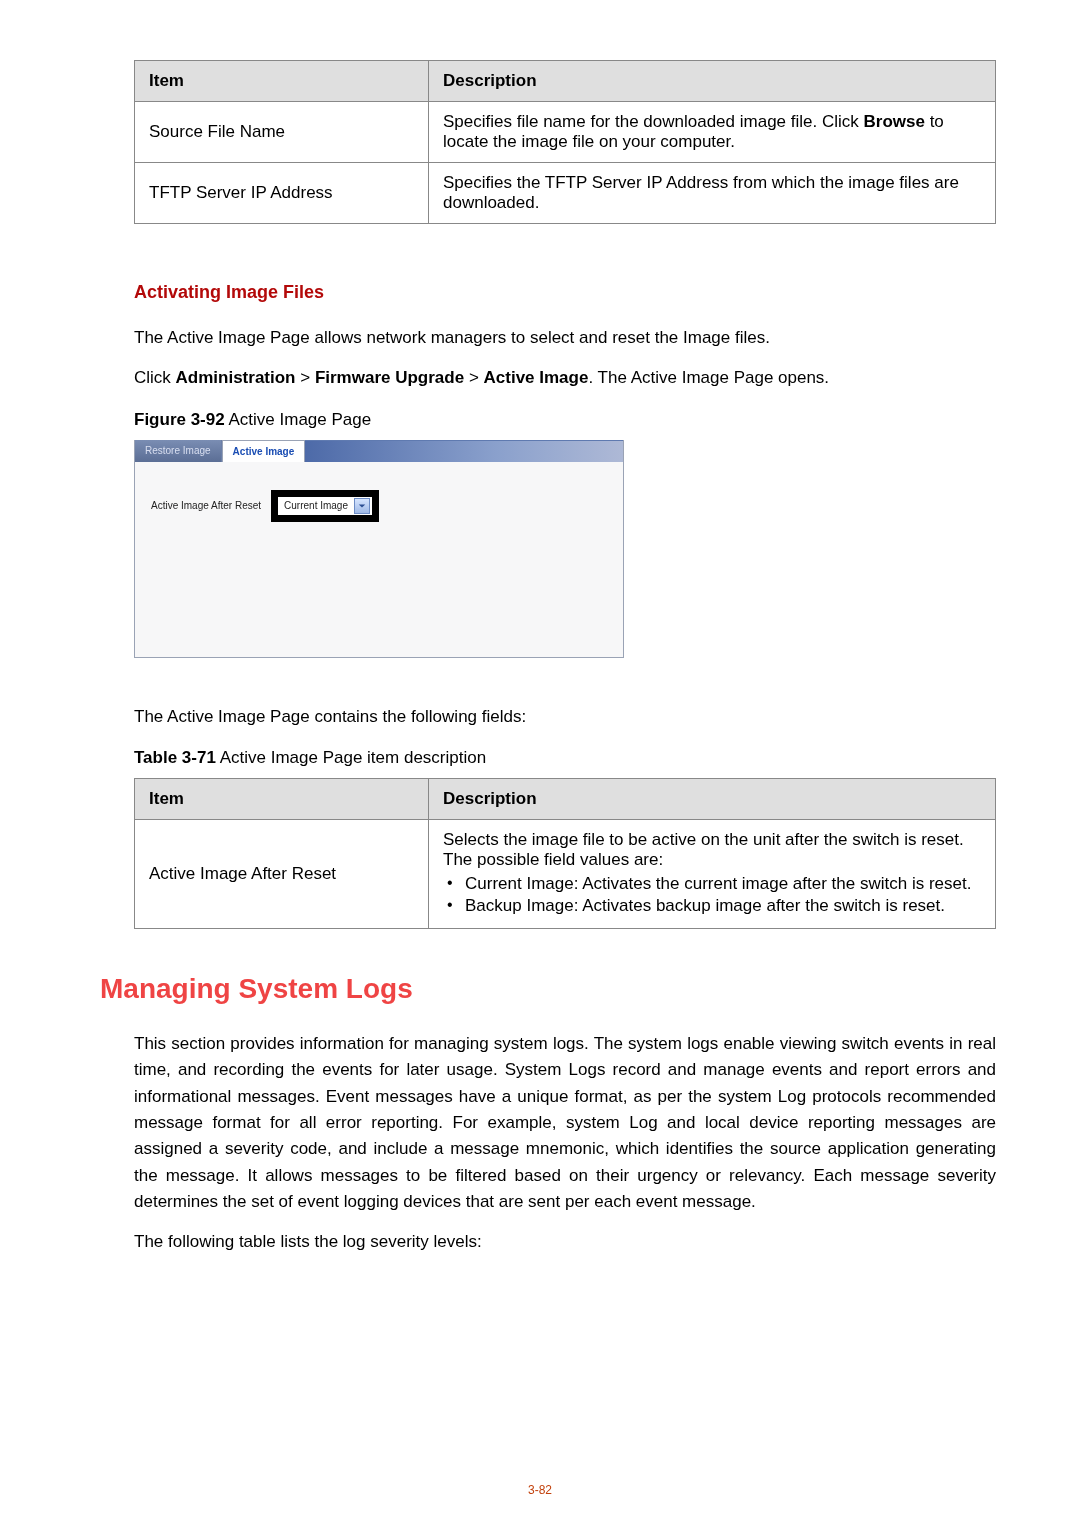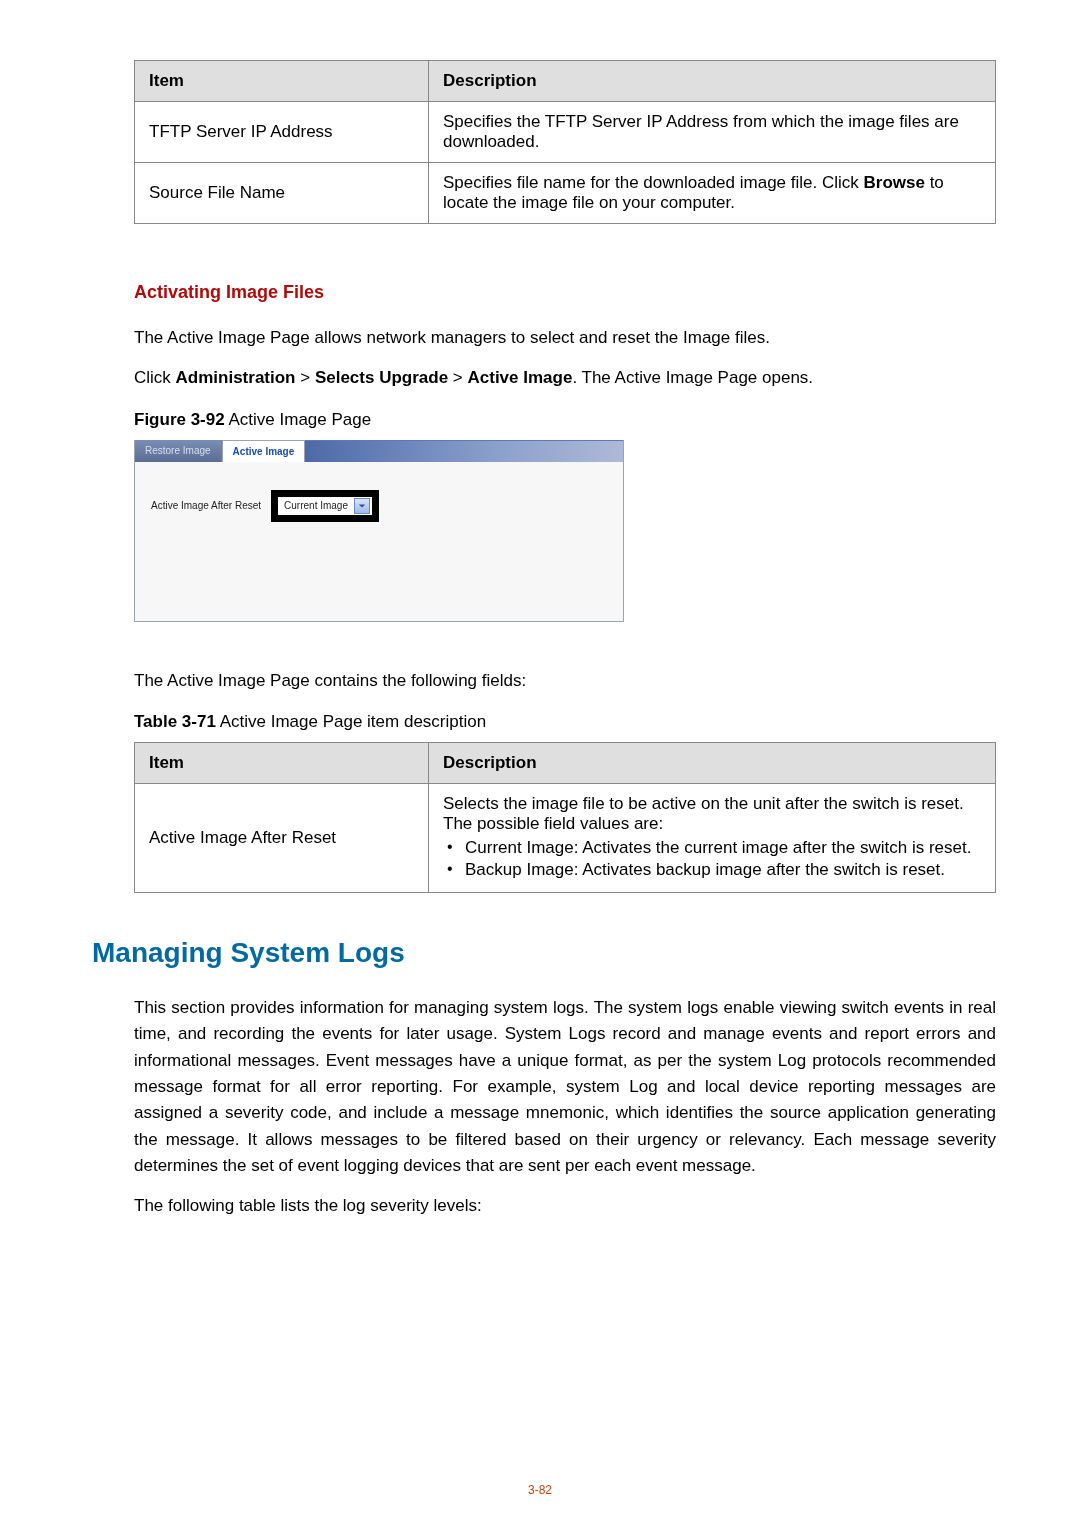--- a/index.html
+++ b/index.html
@@ -72,21 +72,21 @@
   .p.justify { text-align: justify; }
   .figcap {
     font-size: 17px;
     margin: 18px 0 10px 0;
   }
   .figcap .figlabel { font-weight: bold; }
 
   
   .screenshot {
     width: 490px;
-    height: 182px;
+    height: 218px;
     border: 1px solid #9aa3b5;
     border-top: none;
     position: relative;
     background: #f7f7f8;
     box-sizing: border-box;
     font-family: Tahoma, Arial, sans-serif;
   }
   .ss-tabs {
     display: flex;
     height: 22px;
@@ -139,24 +139,24 @@
     margin-left: 6px;
     background: linear-gradient(to bottom, #d6e5ff, #9fb9e6);
     border: 1px solid #6d8cc5;
     display: inline-flex;
     align-items: center;
     justify-content: center;
   }
   .ss-select .chev svg { width: 8px; height: 8px; }
 
   .section-title {
-    color: #0369a1;
+    color: #ef4444;
     font-weight: bold;
     font-size: 28px;
-    margin: 44px 0 26px 8px;
+    margin: 44px 0 26px 16px;
   }
 
   .pagenum {
     position: absolute;
     bottom: 30px;
     left: 0;
     right: 0;
     text-align: center;
     font-size: 12px;
     color: #c2410c;
@@ -170,42 +170,42 @@
   <div class="indent">
     <table class="desc-table">
       <thead>
         <tr>
           <th class="col-item">Item</th>
           <th>Description</th>
         </tr>
       </thead>
       <tbody>
         <tr>
-          <td>TFTP Server IP Address</td>
-          <td>Specifies the TFTP Server IP Address from which the image files are downloaded.</td>
-        </tr>
-        <tr>
           <td>Source File Name</td>
           <td>
             <span>Specifies file name for the downloaded image file. Click </span><b>Browse</b><span> to locate the image file on your computer.</span>
           </td>
         </tr>
+        <tr>
+          <td>TFTP Server IP Address</td>
+          <td>Specifies the TFTP Server IP Address from which the image files are downloaded.</td>
+        </tr>
       </tbody>
     </table>
   </div>
 
   <div class="indent">
     <div class="h3-red">Activating Image Files</div>
 
     <p class="p">The Active Image Page allows network managers to select and reset the Image files.</p>
 
     <p class="p">
       <span>Click </span><b>Administration</b>
       &gt;
-      <b>Selects Upgrade</b>
+      <b>Firmware Upgrade</b>
       &gt;
       <b>Active Image</b><span>. The Active Image Page opens.</span>
     </p>
 
     <p class="figcap">
       <span class="figlabel">Figure 3-92</span><span> Active Image Page</span>
     </p>
 
     <div class="screenshot">
       <div class="ss-tabs">

